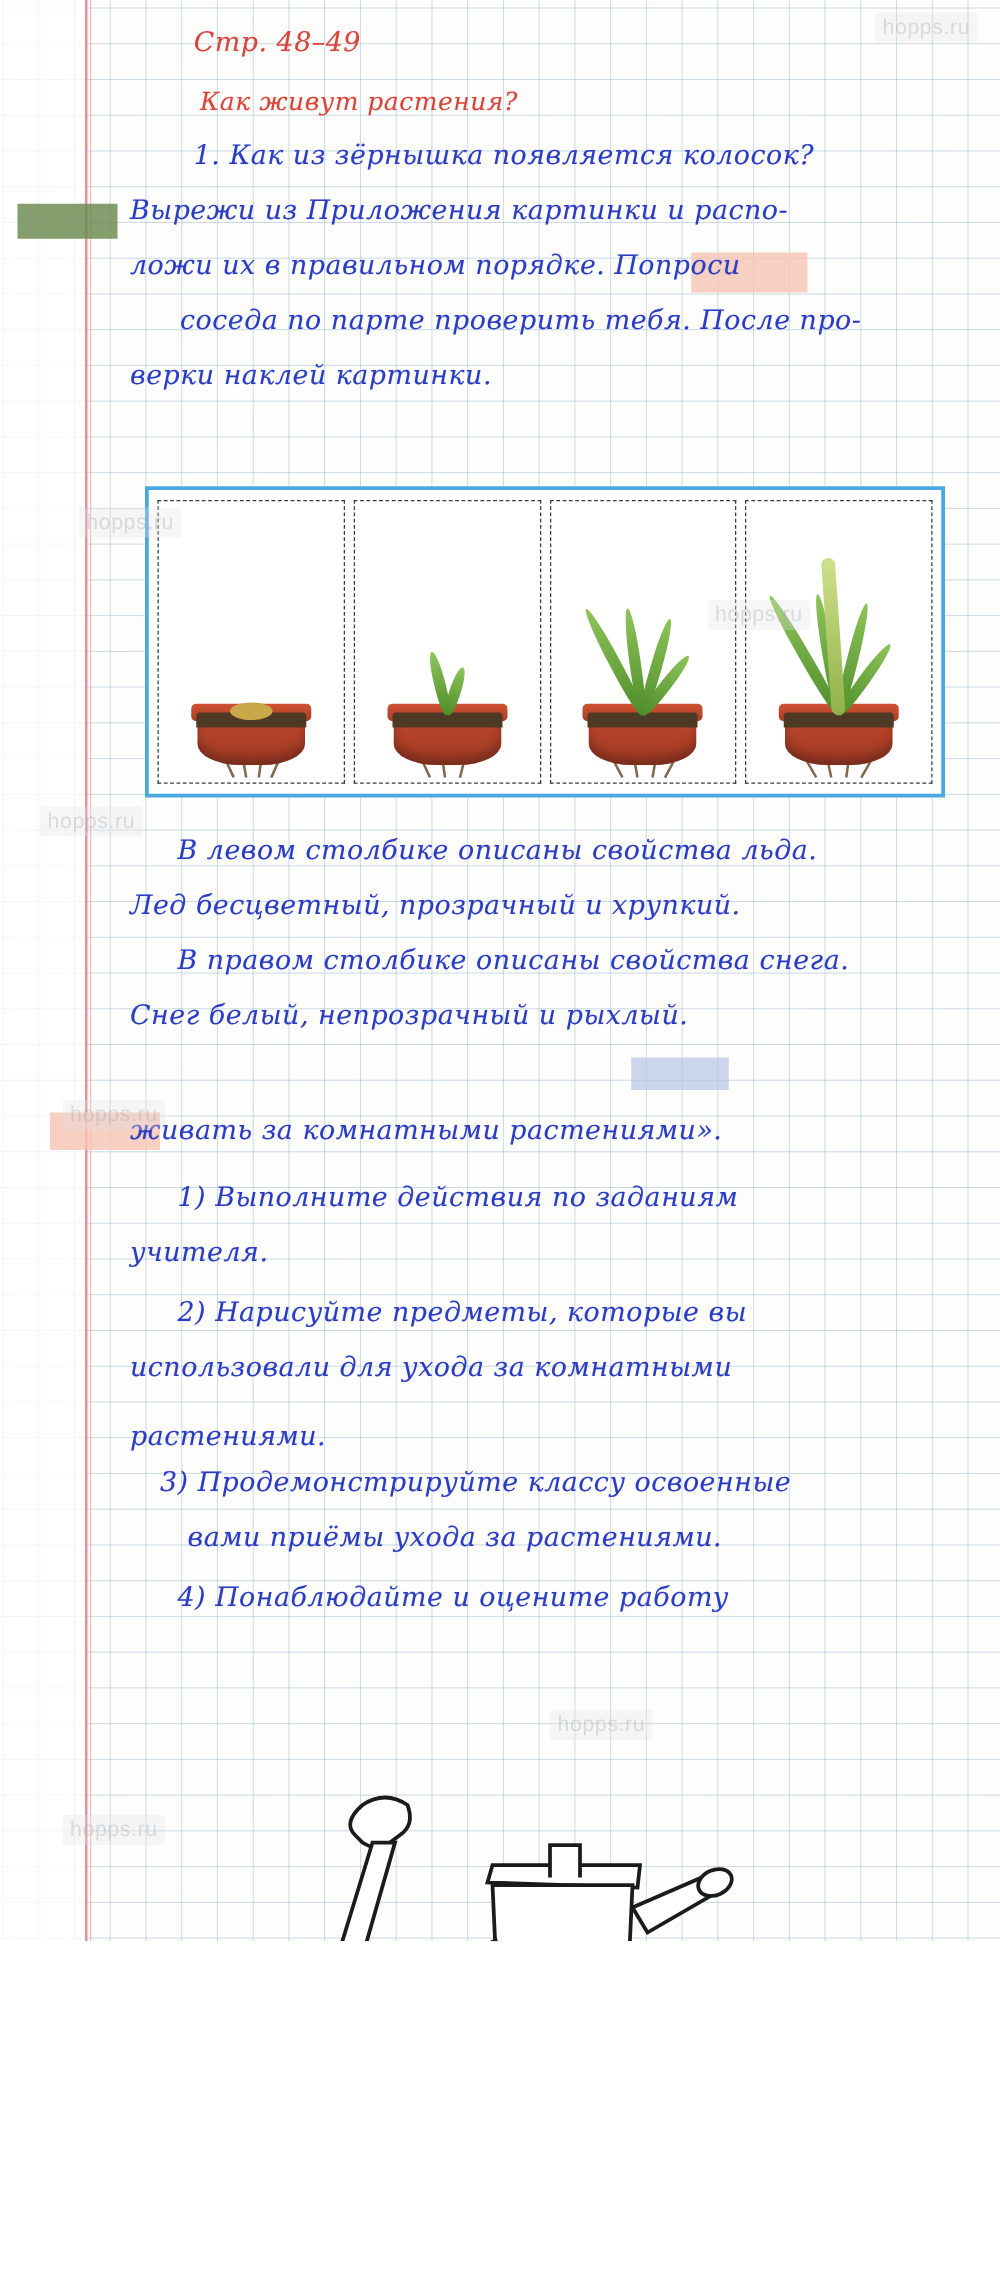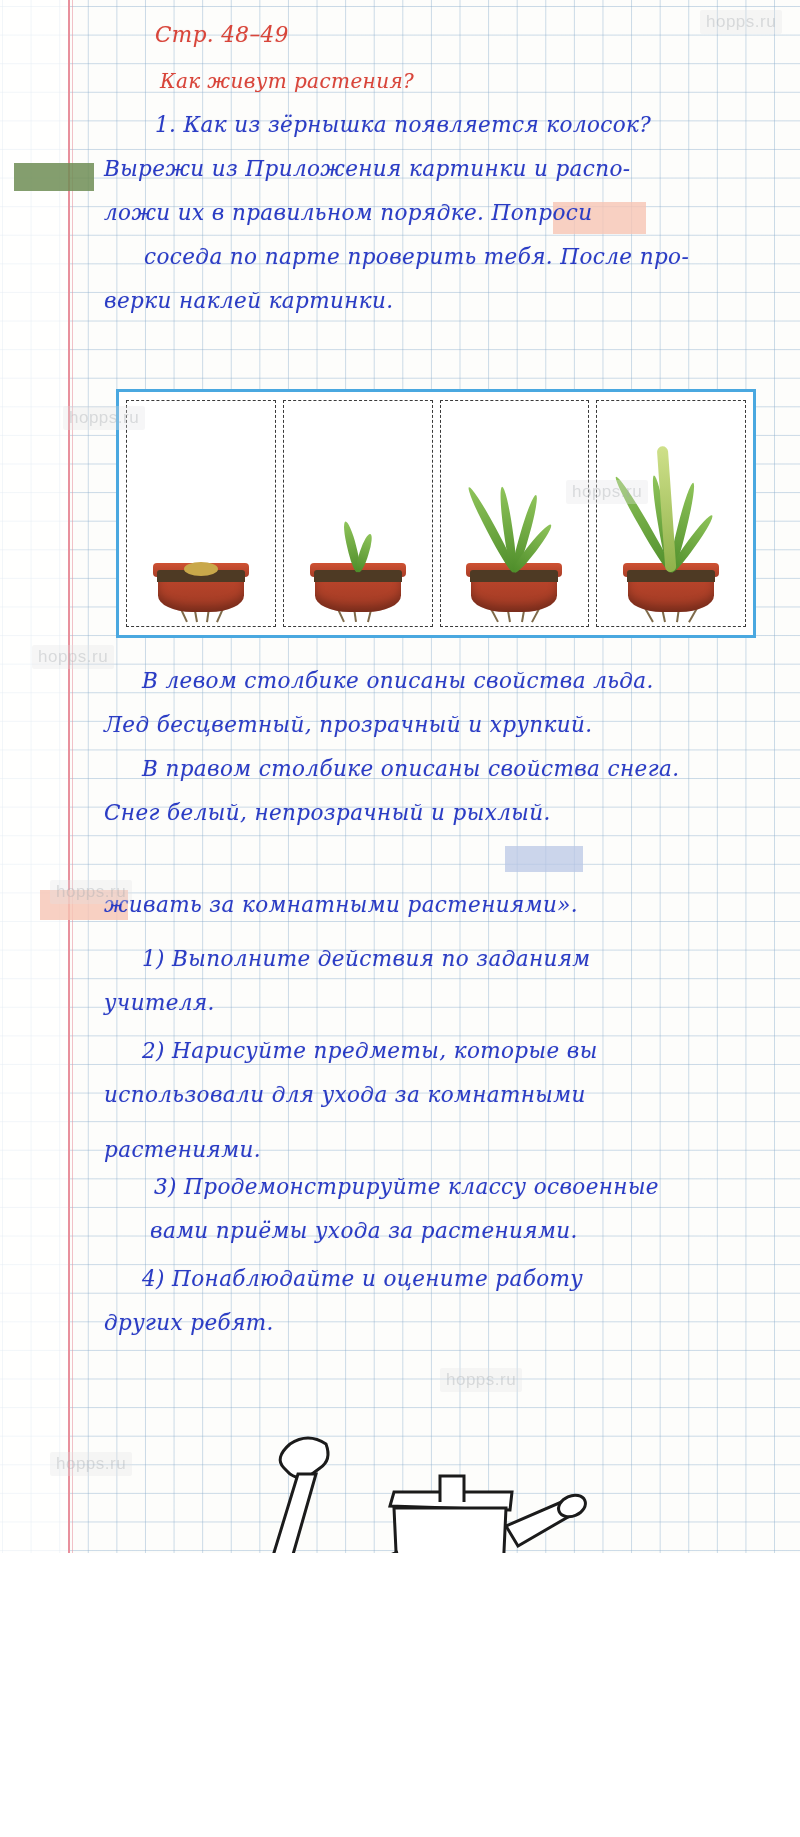--- a/index.html
+++ b/index.html
@@ -286,24 +286,23 @@
     <div class="hw" style="left:104px; top:704px;">Лед бесцветный, прозрачный и хрупкий.</div>
     <div class="hw" style="left:142px; top:748px;">В правом столбике описаны свойства снега.</div>
     <div class="hw" style="left:104px; top:792px;">Снег белый, непрозрачный и рыхлый.</div>
 
     <div class="hw" style="left:104px; top:884px;text-align:center;">живать за комнатными растениями».</div>
     <div class="hw" style="left:142px; top:938px;">1) Выполните действия по заданиям</div>
     <div class="hw" style="left:104px; top:982px;">учителя.</div>
     <div class="hw" style="left:142px; top:1030px;">2) Нарисуйте предметы, которые вы</div>
     <div class="hw" style="left:104px; top:1074px;">использовали для ухода за комнатными</div>
     <div class="hw" style="left:104px; top:1118px;margin-top:11px;">растениями.</div>
-    <div class="hw" style="left:154px; top:1166px;">3) Продемонстрируйте классу освоенные</div>
+    <div class="hw" style="left:128px; top:1166px;">3) Продемонстрируйте классу освоенные</div>
     <div class="hw" style="left:104px; top:1210px;margin-left:46px;">вами приёмы ухода за растениями.</div>
     <div class="hw" style="left:142px; top:1258px;">4) Понаблюдайте и оцените работу</div>
-    <div class="hw" style="left:104px; top:1302px;">других ребят.</div>
 
   </div>
 
   <div class="tools">
     <svg width="540" height="380" viewBox="0 0 540 380" fill="none" stroke="#1b1b1b" stroke-width="3">
 
       <g>
         <path d="M150 14 q18 -12 36 0 q6 16 -6 24 l-8 6 q-10 8 -22 0 l-6 -6 q-10 -10 6 -24 z" fill="#ffffff"></path>
         <path d="M158 44 l18 0 l-56 196 l-20 -6 z" fill="#ffffff"></path>
         <path d="M100 236 l22 6 q20 6 12 28 l-30 86 q-6 18 -24 12 l-22 -8 q-18 -6 -12 -24 l30 -86 q8 -20 24 -14 z" fill="#ffffff"></path>

